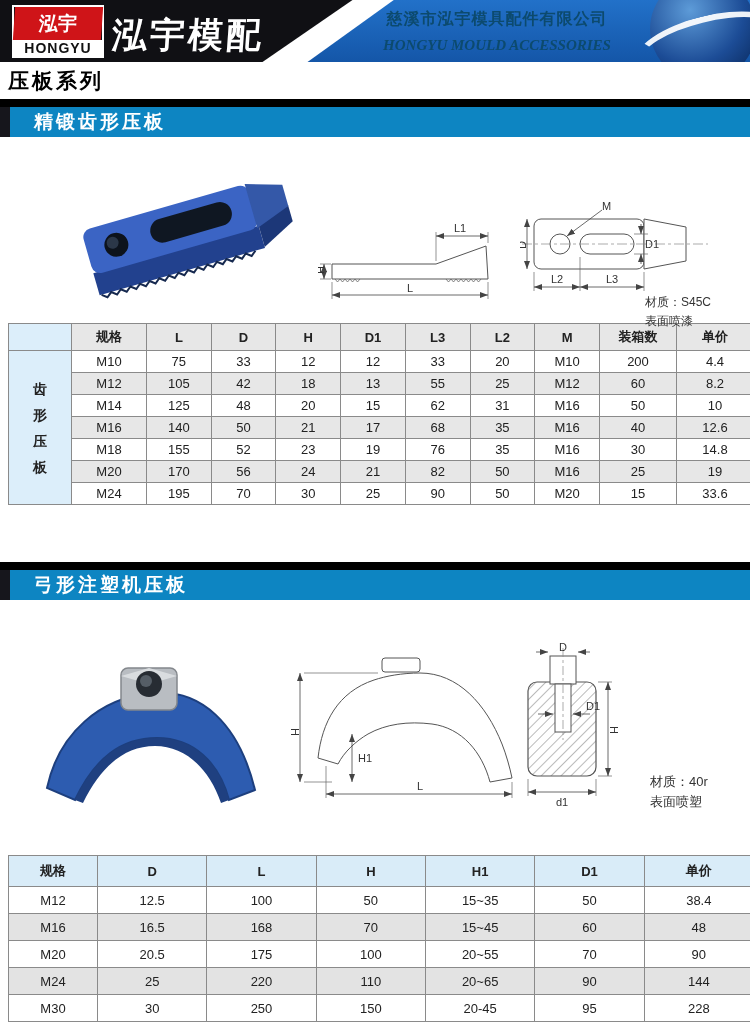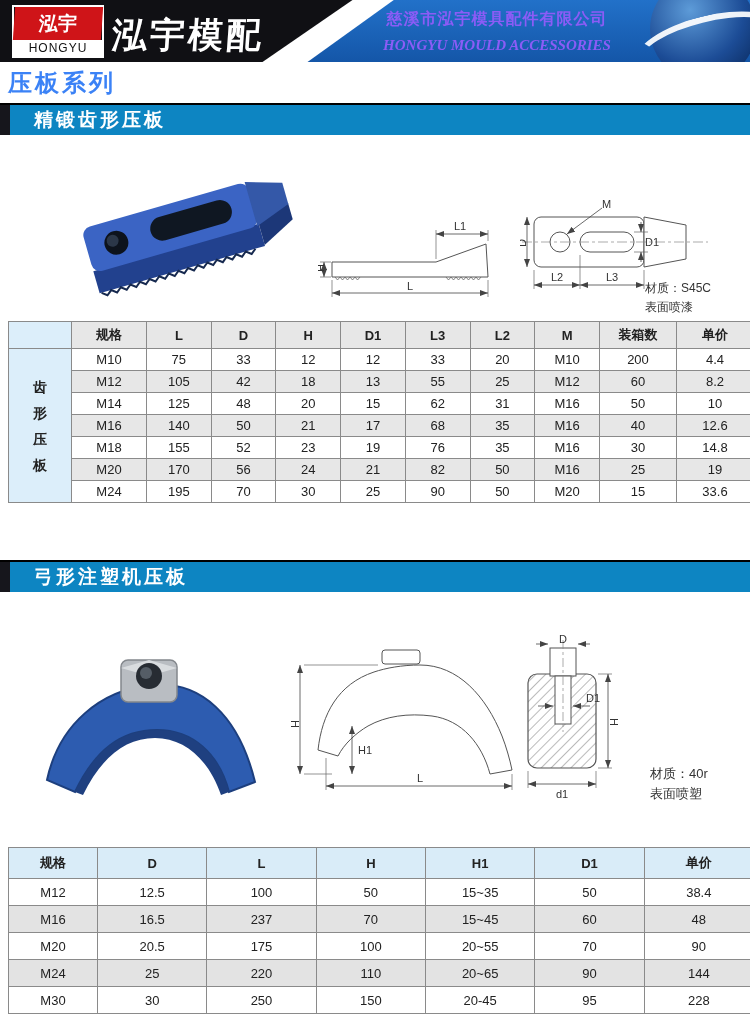--- a/index.html
+++ b/index.html
@@ -8,37 +8,37 @@
 
   
   .hdr{position:relative;width:750px;height:62px;background:#fff;overflow:hidden;}
   .hdr-black{position:absolute;inset:0;background:#101014;
              clip-path:polygon(0 0,47% 0,35% 100%,0 100%);}
   .hdr-blue{position:absolute;inset:0;background:linear-gradient(180deg,#2271c9,#1456a8);
             clip-path:polygon(52.5% 0,100% 0,100% 100%,41% 100%);}
   .logo{position:absolute;left:12px;top:5px;width:88px;border:2px solid #fff;z-index:3;}
   .logo-red{height:33px;background:#cf1418;display:flex;align-items:center;justify-content:center;
             gap:8px;color:#fff;font-weight:bold;font-size:19px;transform:skewX(-4deg);}
-  .logo-white{height:16px;background:#fff;color:#111;font-weight:normal;font-size:12px;
+  .logo-white{height:16px;background:#fff;color:#111;font-weight:bold;font-size:14px;
               display:flex;align-items:center;justify-content:center;letter-spacing:1px;}
   .brand{position:absolute;left:112px;top:12px;z-index:3;color:#fff;font-size:35px;font-weight:bold;
          letter-spacing:3px;transform:skewX(-4deg);}
-  .company{position:absolute;left:352px;top:9px;width:290px;text-align:center;z-index:3;color:#8b5cf6;}
+  .company{position:absolute;left:352px;top:9px;width:290px;text-align:center;z-index:3;color:#0c4a6e;}
   .company-cn{font-size:16px;font-weight:bold;letter-spacing:1px;}
   .company-en{font-size:15px;font-weight:bold;font-style:italic;
               font-family:"Liberation Serif","DejaVu Serif",serif;margin-top:7px;}
   .globe{position:absolute;right:-6px;top:-24px;width:106px;height:106px;border-radius:50%;z-index:2;
          background:radial-gradient(circle at 38% 32%,#5d9bd8,#1c4c96 55%,#0a2a5e 90%);}
   .globe::after{content:'';position:absolute;left:-16px;top:40px;width:136px;height:44px;
          border:6px solid transparent;border-top-color:rgba(255,255,255,.92);border-radius:50%;
          transform:rotate(-14deg);}
 
   
-  .series-title{margin:5px 0 4px 8px;font-size:24px;font-weight:bold;letter-spacing:3px;color:#3b82f6;}
-  .banner{height:30px;background:#0d85c2;border-top:2px solid #000000;display:flex;align-items:center;}
+  .series-title{margin:5px 0 4px 8px;font-size:21px;font-weight:bold;letter-spacing:3px;color:#000000;}
+  .banner{height:30px;background:#0d85c2;border-top:8px solid #000000;display:flex;align-items:center;}
   .banner-accent{width:10px;height:30px;background:#16161c;margin-right:24px;}
   .banner-label{color:#fff;font-size:19px;font-weight:bold;letter-spacing:3px;}
 
   
   .content{position:relative;width:750px;}
   .content-1{height:186px;}
   .content-2{height:255px;}
   .abs{position:absolute;}
   .material{font-size:12px;color:#333;line-height:1.55;}
   .promo{margin:0 0 3px 10px;font-size:25px;font-weight:bold;letter-spacing:2px;color:#8cc63c;}
@@ -151,21 +151,21 @@
       <text x="125" y="51">D1</text>
       <line x1="14" y1="75" x2="14" y2="94" stroke="#666" stroke-width="0.7"></line>
       <line x1="60" y1="60" x2="60" y2="94" stroke="#666" stroke-width="0.7"></line>
       <line x1="124" y1="75" x2="124" y2="94" stroke="#666" stroke-width="0.7"></line>
       <text x="31" y="86">L2</text>
       <text x="86" y="86">L3</text>
       <line x1="14" y1="90" x2="60" y2="90" stroke="#444" stroke-width="0.8" marker-start="url(#ar)" marker-end="url(#ar)"></line>
       <line x1="60" y1="90" x2="124" y2="90" stroke="#444" stroke-width="0.8" marker-start="url(#ar)" marker-end="url(#ar)"></line>
     </svg>
 
-    <div class="material abs" style="left:645px;top:144px">
+    <div class="material abs" style="left:645px;top:156px">
       <div>材质：S45C</div>
       <div>表面喷漆</div>
     </div>
   </div>
 
 
   <table id="table1">
       <thead>
         <tr>
           <th class="side-head"></th>
@@ -348,21 +348,21 @@
           <td>12.5</td>
           <td>100</td>
           <td>50</td>
           <td>15~35</td>
           <td>50</td>
           <td>38.4</td>
         </tr>
         <tr>
           <td>M16</td>
           <td>16.5</td>
-          <td>237</td>
+          <td>168</td>
           <td>70</td>
           <td>15~45</td>
           <td>60</td>
           <td>48</td>
         </tr>
         <tr>
           <td>M20</td>
           <td>20.5</td>
           <td>175</td>
           <td>100</td>

